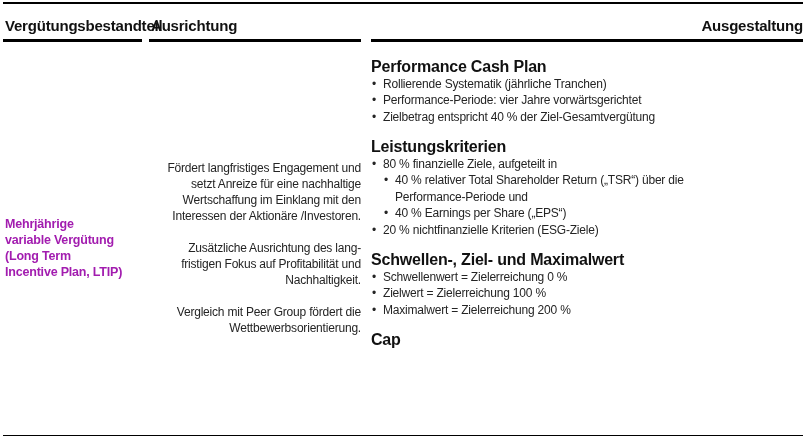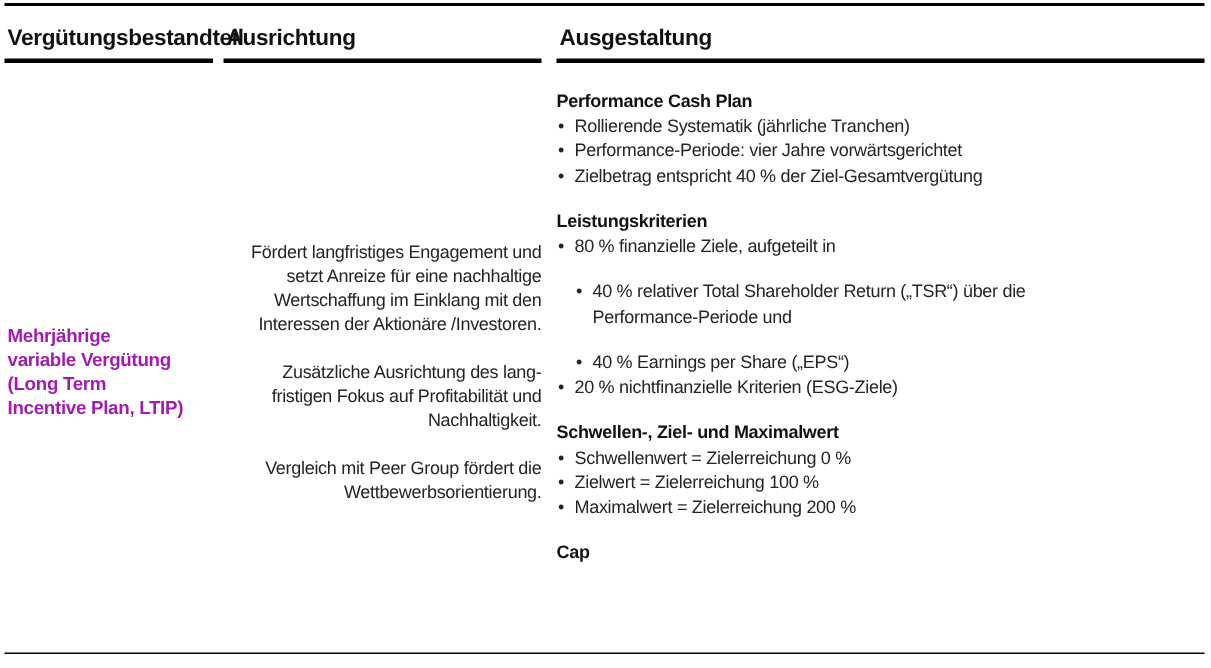--- a/index.html
+++ b/index.html
@@ -21,21 +21,21 @@
     height: 2px;
     background: #000;
   }
   .bottom-rule {
     height: 1px;
     background: #000;
   }
   .header-row, .body-row { display: flex; }
   .col-1 { width: 139px; margin-right: 7px; flex: none; }
   .col-2 { width: 212px; margin-right: 10px; flex: none; }
-  .col-3 { width: 432px; flex: none; }
+  .col-3 { width: 432px; flex: none; justify-content: flex-end; }
   .header-cell {
     height: 38px;
     border-bottom: 3px solid #000;
     display: flex;
     align-items: flex-end;
     padding: 0 0 5px 2px;
     font-size: 15px;
     font-weight: bold;
     color: #111;
     white-space: pre;
@@ -64,35 +64,35 @@
   .objective-par:last-child { margin-bottom: 0; }
   .col-3.design-cell {
     padding-top: 17px;
     font-size: 12px;
     line-height: 16.5px;
   }
   .design-section { margin-bottom: 14px; }
   .design-section:last-child { margin-bottom: 0; }
   .section-heading {
     margin: 0;
-    font-size: 12px;
+    font-size: 16px;
     font-weight: bold;
     line-height: 16.5px;
     color: #111;
     white-space: pre;
   }
   ul.bullets {
     list-style: none;
     margin: 0; padding: 0;
   }
   ul.bullets li {
     position: relative;
     padding-left: 12px;
   }
-  ul.bullets li.l2 { margin-left: 12px; margin-top: 14px; }
+  ul.bullets li.l2 { margin-left: 12px; }
   ul.bullets li::before {
     content: "\2022";
     position: absolute;
     left: 1px;
     top: 0;
   }
 </style>
 </head>
 <body>
 

